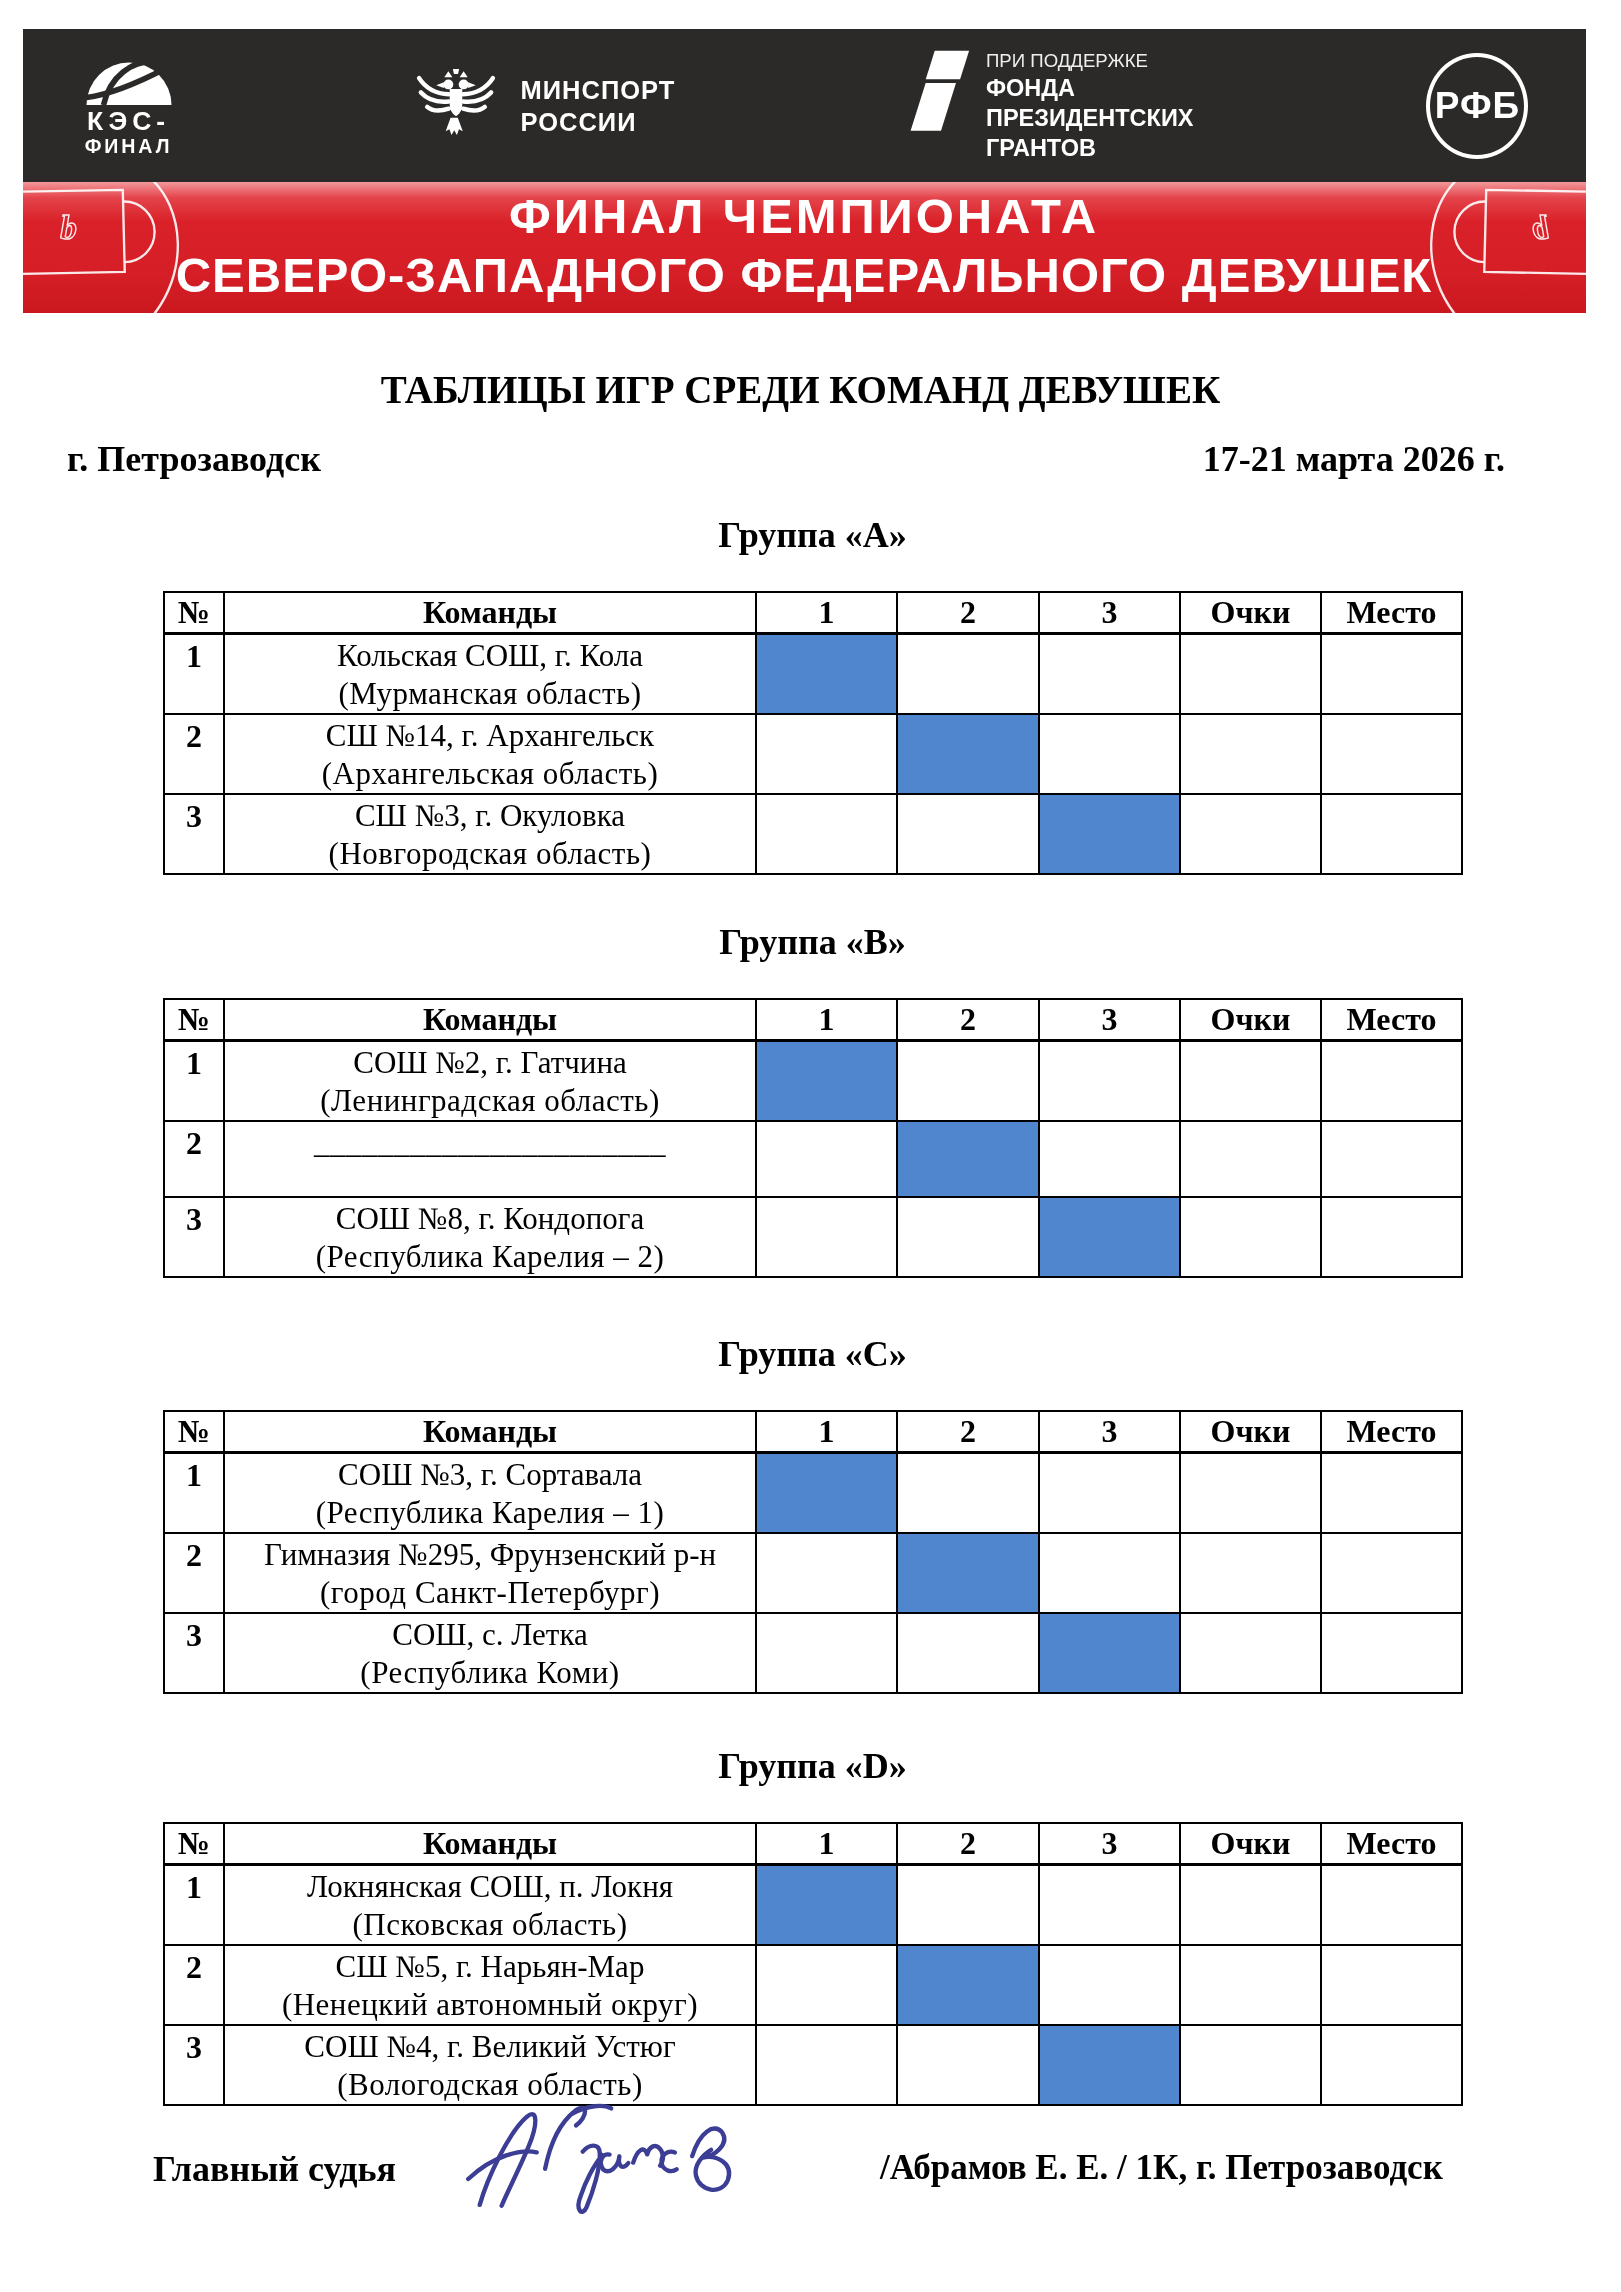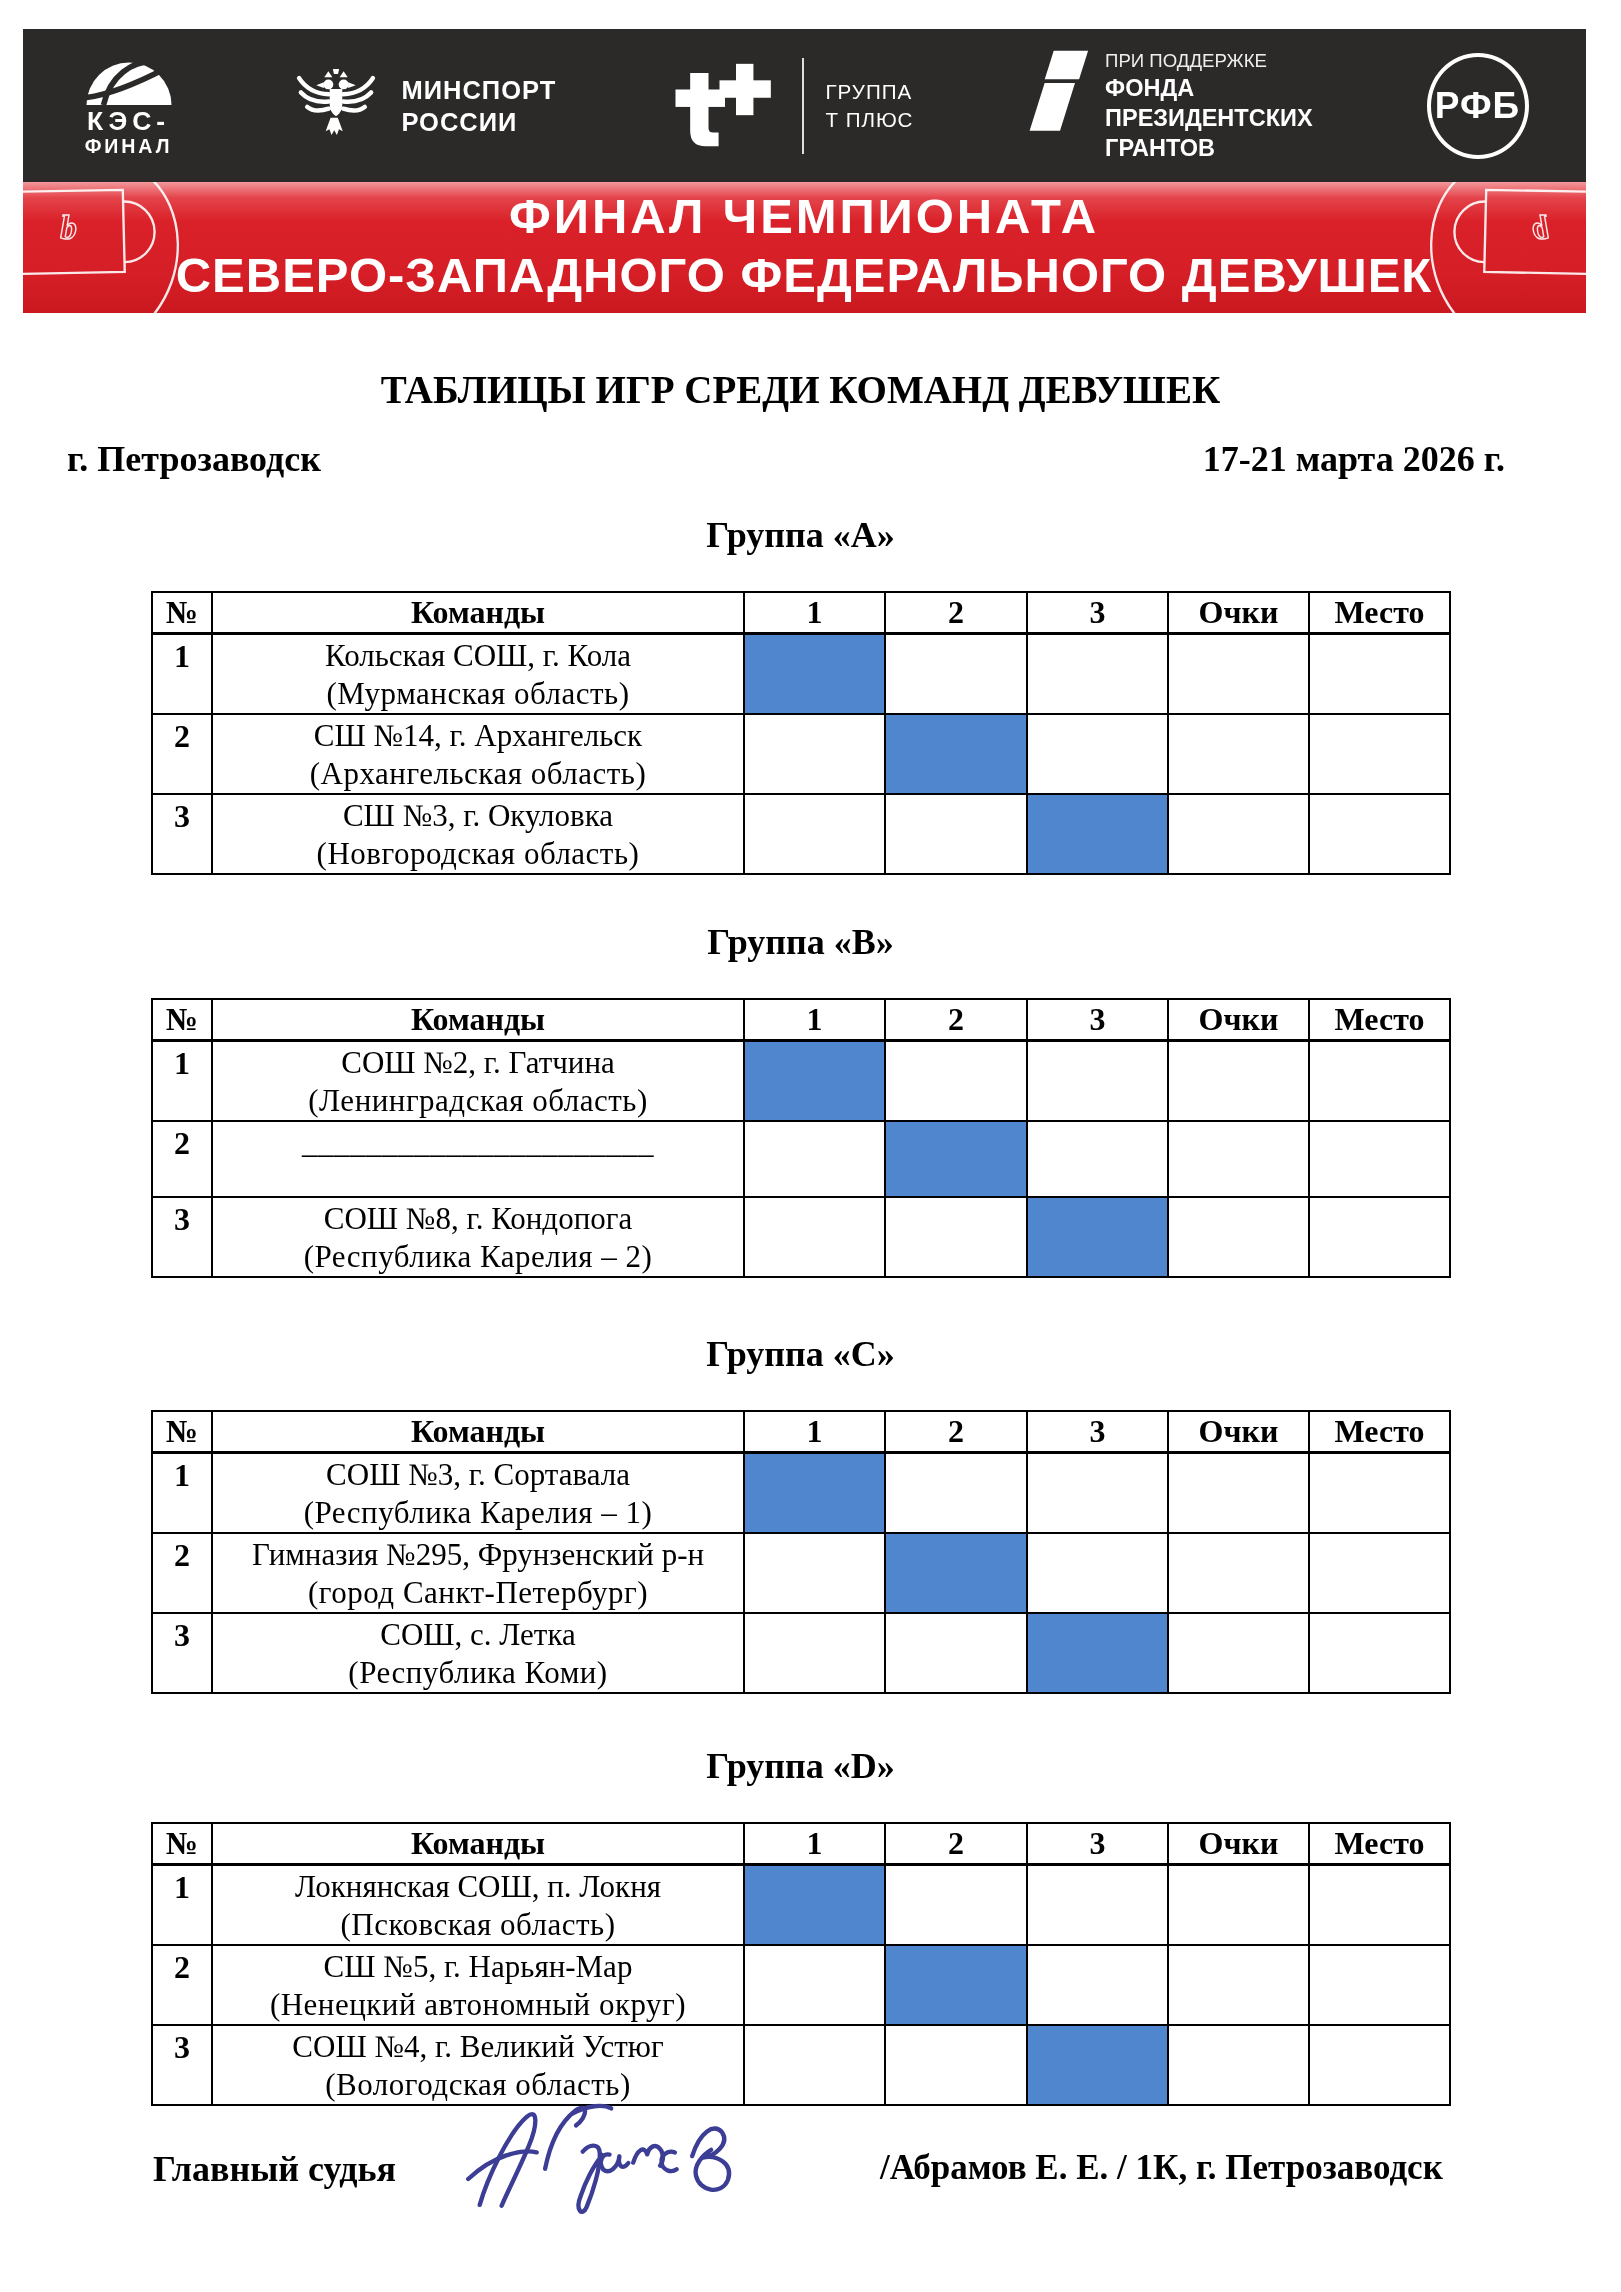--- a/index.html
+++ b/index.html
@@ -53,21 +53,21 @@
   .doc-title {
     position:absolute; top:367px; left:0; width:1593px; text-align:center;
     font-size:39px; font-weight:bold; line-height:45px;padding-left:8px;
   }
   .meta-row {
     position:absolute; top:438px; left:67px; width:1438px;
     display:flex; justify-content:space-between;
     font-size:36px; font-weight:bold; line-height:43px;
   }
 
-  .group { position:absolute; left:4px; width:1388px; }
+  .group { position:absolute; left:16px; width:1388px; }
   .group h2 { width:1593px; text-align:center; font-size:36px; font-weight:bold; line-height:43px; }
   .group.ga { top:514px; } .group.gb { top:921px; }
   .group.gc { top:1333px; } .group.gd { top:1745px; }
 
   table.grid {
     border-collapse:collapse; table-layout:fixed; margin:34px 0 0 147px;
     width:1299px; border:2.9px solid #000;
   }
   .c-num{width:60px} .c-team{width:532px} .c-g{width:141px} .c-g2{width:142px}
   .c-pts{width:141px} .c-place{width:141px}
@@ -125,35 +125,20 @@
           <path d="M58 45 Q78 47 89 35" stroke-width="5"></path>
           <path d="M58 53 Q74 58 82 51" stroke-width="5"></path>
         </g>
       </svg>
       <div class="txt">
         <div>МИНСПОРТ</div>
         <div>РОССИИ</div>
       </div>
     </div>
 
-    <div class="logo tplus">
-      <svg width="110" height="94" viewBox="0 0 120 100">
-        <g fill="#fff">
-          <rect x="72" y="4" width="19" height="56"></rect>
-          <rect x="54" y="22" width="56" height="19"></rect>
-          <rect x="6" y="32" width="54" height="19"></rect>
-          <path d="M22 14 h20 v60 q0 5 5 5 h6 v15 h-14 q-17 0 -17 -17 z"></path>
-        </g>
-      </svg>
-      <div class="divider"></div>
-      <div class="txt">
-        <div>ГРУППА</div>
-        <div>Т ПЛЮС</div>
-      </div>
-    </div>
 
     <div class="logo grants">
       <svg width="63" height="116" viewBox="0 0 66 120">
         <path d="M28 2 L64 2 L47 56 L11 56 Z" fill="#fff"></path>
         <path d="M17 34 L53 34 L36 88 L0 88 Z" fill="#fff" stroke="#2b2a29" stroke-width="4"></path>
       </svg>
       <div>
         <div class="support">ПРИ ПОДДЕРЖКЕ</div>
         <div class="strong">ФОНДА</div>
         <div class="strong">ПРЕЗИДЕНТСКИХ</div>

